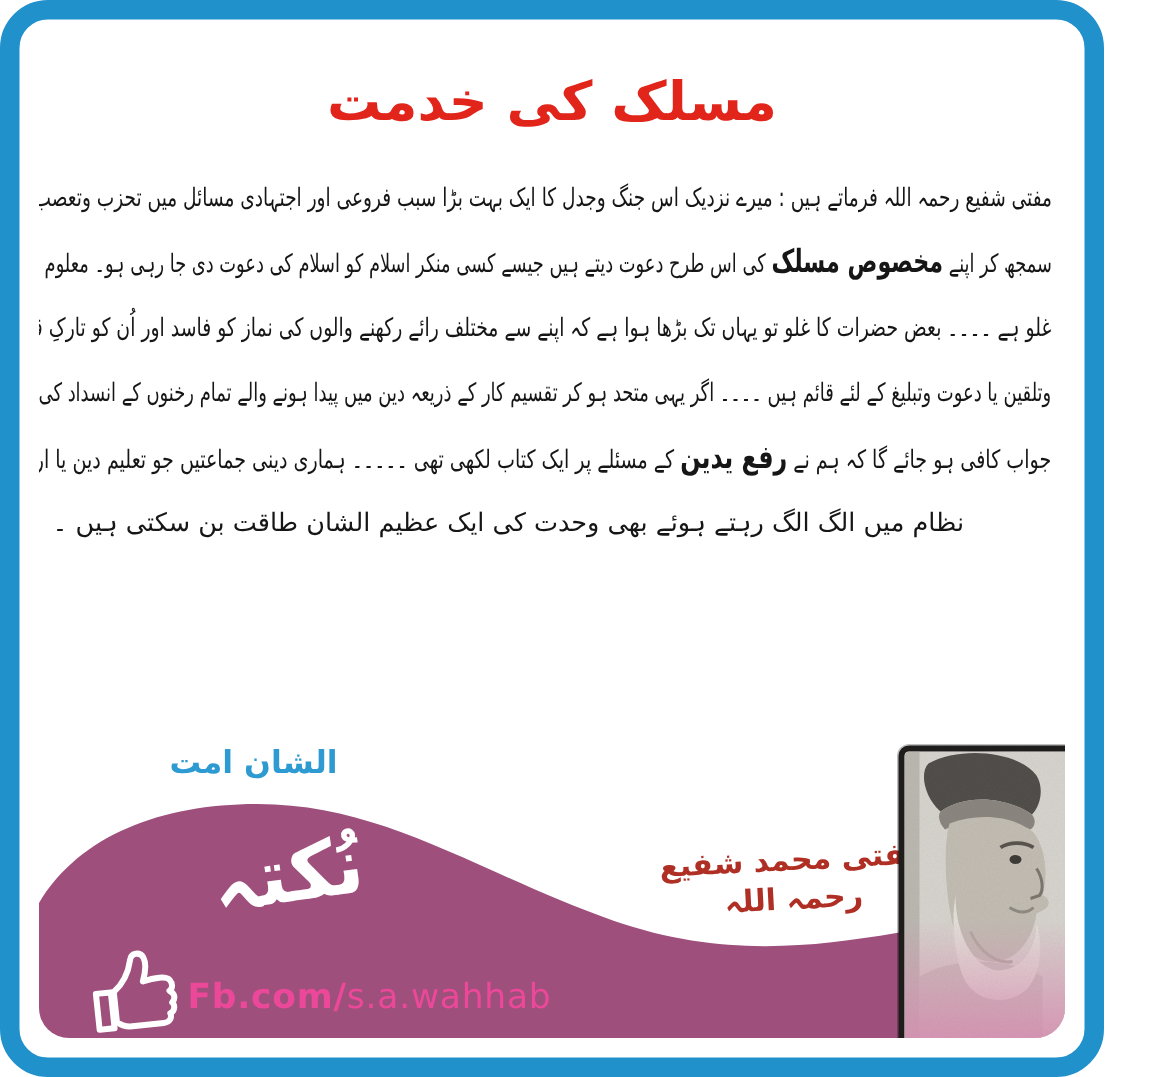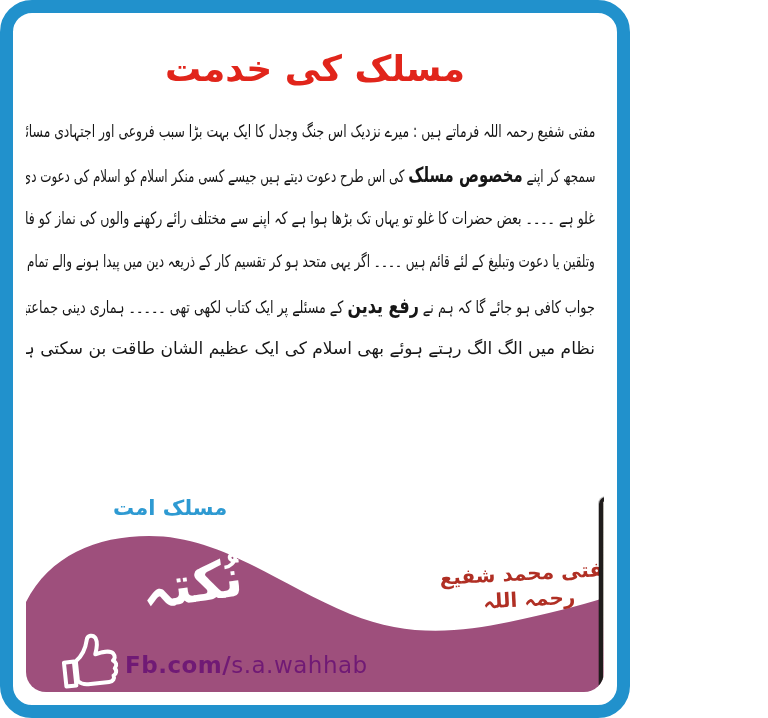--- a/index.html
+++ b/index.html
@@ -1,37 +1,37 @@
 <!DOCTYPE html>
 <html lang="ur" style="--border_blue: #2191cc; --title_red: #e1251b; --text_black: #161616; --label_blue: #2e9ad2; --caption_red: #b02f24; --purple: #9e4f7c; --photo_pink: #dc8fb4;"><head>
 <meta charset="utf-8">
 <style>
   html,body{margin:0;padding:0;background:#ffffff;}
-  .stage{position:relative;width:630px;height:718px;background:#fff;font-family:"DejaVu Sans",sans-serif;overflow:hidden;}
+  .stage{position:relative;width:736px;height:718px;background:#fff;font-family:"DejaVu Sans",sans-serif;overflow:hidden;}
   .frame{position:absolute;inset:0;border:13px solid var(--border_blue);border-radius:32px;box-sizing:border-box;background:#fff;}
   .inner{position:absolute;inset:13px;border-radius:20px;overflow:hidden;background:#fff;}
 
   .page-title{position:absolute;top:22px;left:0;right:0;text-align:center;
     font-size:36px;font-weight:bold;color:var(--title_red);direction:rtl;}
 
   .body-text{position:absolute;top:84px;left:9px;right:9px;direction:rtl;color:var(--text_black);}
   .line{height:43.4px;line-height:43.4px;text-align:left;white-space:nowrap;}
   .line-inner{display:inline-block;white-space:nowrap;transform-origin:right center;font-size:17px;}
   .line-inner .b{font-weight:bold;font-size:1.25em;}
 
   .wahdat{position:absolute;left:87px;top:470px;font-size:21px;font-weight:bold;
     color:var(--label_blue);direction:rtl;}
 
   .wave{position:absolute;left:0;right:0;bottom:0;height:160px;}
   .wave svg{display:block;width:100%;height:100%;}
 
   .thumb{position:absolute;left:30px;top:600px;width:66px;height:72px;}
   .logo-calligraphy{position:absolute;left:96px;top:531px;width:140px;text-align:center;
     color:#fff;font-size:52px;font-weight:bold;transform:rotate(-8deg);direction:rtl;line-height:1.05;}
-  .fb-handle{position:absolute;left:99px;top:626px;color:#701a75;font-size:23px;letter-spacing:.5px;}
+  .fb-handle{position:absolute;left:99px;top:626px;color:#ec4899;font-size:23px;letter-spacing:.5px;}
   .fb-handle .fbb{font-weight:bold;}
 
   .caption{position:absolute;left:400px;top:534px;width:205px;text-align:center;
     color:var(--caption_red);font-size:20px;font-weight:bold;direction:rtl;transform:rotate(-3deg);line-height:1.3;}
 
   .photo{position:absolute;left:573px;top:471px;width:124px;height:194px;
     border:4px solid #1f1c1c;border-radius:7px;overflow:hidden;background:#d8d5cf;
     box-shadow:0 0 0 1px rgba(0,0,0,.25);}
   .photo svg{display:block;width:100%;height:100%;}
 </style>
@@ -43,24 +43,24 @@
     <div class="inner">
 
       <div class="page-title">مسلک کی خدمت</div>
 
       <div class="body-text">
           <div class="line"><span class="line-inner" style="transform: scaleX(0.727083);"><span>مفتی شفیع رحمہ اللہ فرماتے ہیں : میرے نزدیک اس جنگ وجدل کا ایک بہت بڑا سبب فروعی اور اجتہادی مسائل میں تحزب وتعصب اور</span></span></div>
           <div class="line"><span class="line-inner" style="transform: scaleX(0.698);"><span>سمجھ کر اپنے </span><span class="b">مخصوص مسلک</span><span> کی اس طرح دعوت دیتے ہیں جیسے کسی منکر اسلام کو اسلام کی دعوت دی جا رہی ہو۔ معلوم نہیں</span></span></div>
           <div class="line"><span class="line-inner" style="transform: scaleX(0.737844);"><span>غلو ہے ۔۔۔۔ بعض حضرات کا غلو تو یہاں تک بڑھا ہوا ہے کہ اپنے سے مختلف رائے رکھنے والوں کی نماز کو فاسد اور اُن کو تارکِ قرآن</span></span></div>
           <div class="line"><span class="line-inner" style="transform: scaleX(0.70292);"><span>وتلقین یا دعوت وتبلیغ کے لئے قائم ہیں ۔۔۔۔ اگر یہی متحد ہو کر تقسیم کار کے ذریعہ دین میں پیدا ہونے والے تمام رخنوں کے انسداد کی فکر</span></span></div>
           <div class="line"><span class="line-inner" style="transform: scaleX(0.748124);"><span>جواب کافی ہو جائے گا کہ ہم نے </span><span class="b">رفع یدین</span><span> کے مسئلے پر ایک کتاب لکھی تھی ۔۔۔۔۔ ہماری دینی جماعتیں جو تعلیم دین یا ارشاد</span></span></div>
-          <div class="line"><span class="line-inner" style="transform: scaleX(1);"><span>نظام میں الگ الگ رہتے ہوئے بھی اسلام کی ایک عظیم الشان طاقت بن سکتی ہیں ۔</span></span></div>
+          <div class="line"><span class="line-inner" style="transform: scaleX(1);"><span>نظام میں الگ الگ رہتے ہوئے بھی وحدت کی ایک عظیم الشان طاقت بن سکتی ہیں ۔</span></span></div>
         </div>
 
-      <div class="wahdat">مسلک امت</div>
+      <div class="wahdat">الشان امت</div>
 
       <div class="wave">
         <svg viewBox="0 0 742 160" preserveAspectRatio="none">
           <path d="M0,70 C30,24 90,4 158,4 C250,4 318,50 416,82 C492,106 556,100 620,90 C668,82 710,74 742,66 L742,160 L0,160 Z" fill="#9e4f7c"></path>
         </svg>
       </div>
 
       <div class="thumb">
         <svg viewBox="0 0 66 72" fill="none" stroke="#ffffff" stroke-width="4" stroke-linejoin="round" stroke-linecap="round" transform="rotate(-6)">
           <path d="M20,34 C27,29 31,22 33,14 C34,9 40,9 42,13 C44,18 42,24 40,29 C48,27 56,27 58,30 C60,33 59,36 57,37 C60,39 61,42 58,45 C60,47 59,51 56,52 C57,55 55,58 51,58 L30,58 C26,58 22,56 20,54 Z"></path>

